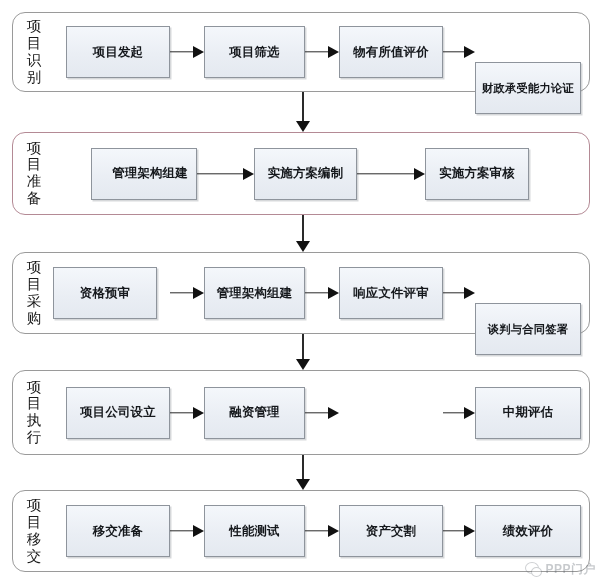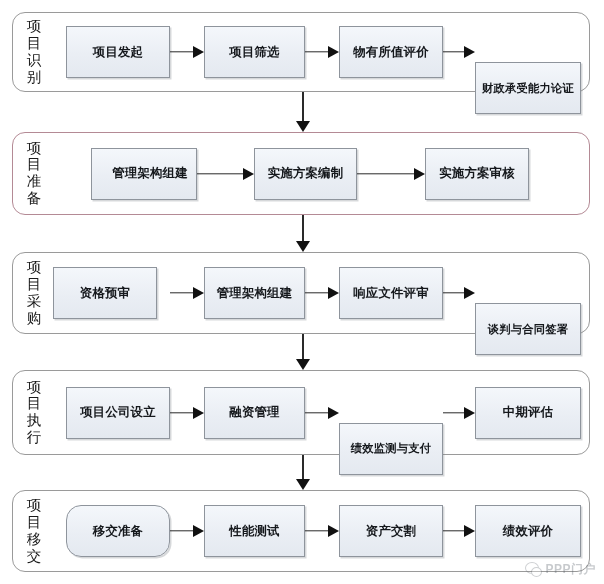--- a/index.html
+++ b/index.html
@@ -167,30 +167,29 @@
     <div class="vconn" style="top: 334px; height: 26px;"></div>
     <div class="varrow" style="top: 359px;"></div>
     <div class="stage" style="top: 370px; height: 85px;">
       <div class="stage-label">项目执行</div>
       <div class="node" style="left: 53px; width: 104px;">项目公司设立</div>
       <div class="hconn" style="left: 157px; width: 24px;"></div>
       <div class="harrow" style="left: 180px;"></div>
       <div class="node" style="left: 191px; width: 101px;">融资管理</div>
       <div class="hconn" style="left: 292px; width: 24px;"></div>
       <div class="harrow" style="left: 315px;"></div>
-      <div class="node narrow" style="left: 326px; width: 104px;">绩效监测与支付</div>
       <div class="hconn" style="left: 430px; width: 22px;"></div>
       <div class="harrow" style="left: 451px;"></div>
       <div class="node" style="left: 462px; width: 106px;">中期评估</div>
     </div>
     <div class="vconn" style="top: 455px; height: 25px;"></div>
     <div class="varrow" style="top: 479px;"></div>
     <div class="stage" style="top: 490px; height: 82px;">
       <div class="stage-label">项目移交</div>
-      <div class="node" style="left: 53px; width: 104px; border-radius: 15px;">移交准备</div>
+      <div class="node" style="left: 53px; width: 104px;">移交准备</div>
       <div class="hconn" style="left: 157px; width: 24px;"></div>
       <div class="harrow" style="left: 180px;"></div>
       <div class="node" style="left: 191px; width: 101px;">性能测试</div>
       <div class="hconn" style="left: 292px; width: 24px;"></div>
       <div class="harrow" style="left: 315px;"></div>
       <div class="node" style="left: 326px; width: 104px;">资产交割</div>
       <div class="hconn" style="left: 430px; width: 22px;"></div>
       <div class="harrow" style="left: 451px;"></div>
       <div class="node" style="left: 462px; width: 106px;">绩效评价</div>
     </div>

